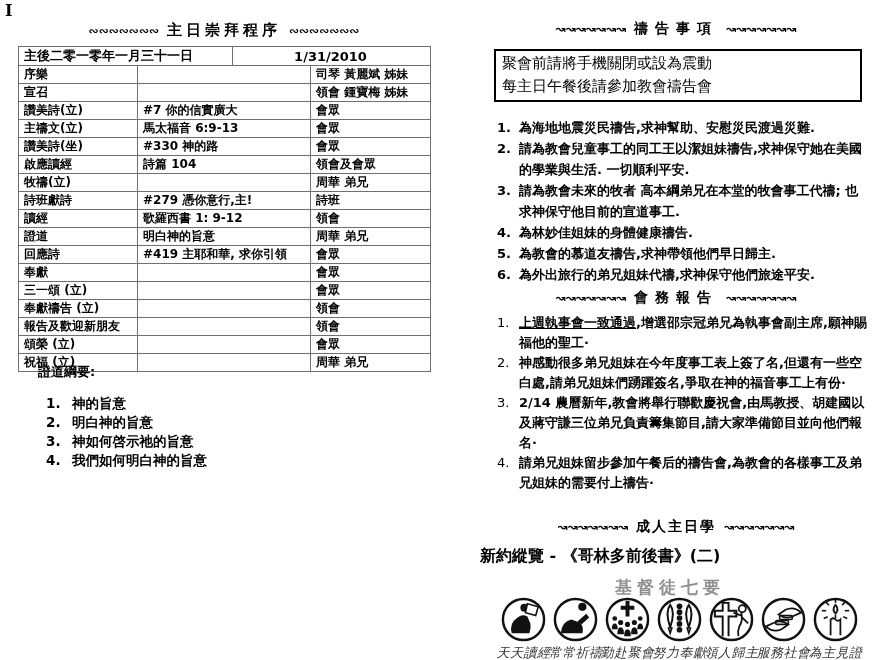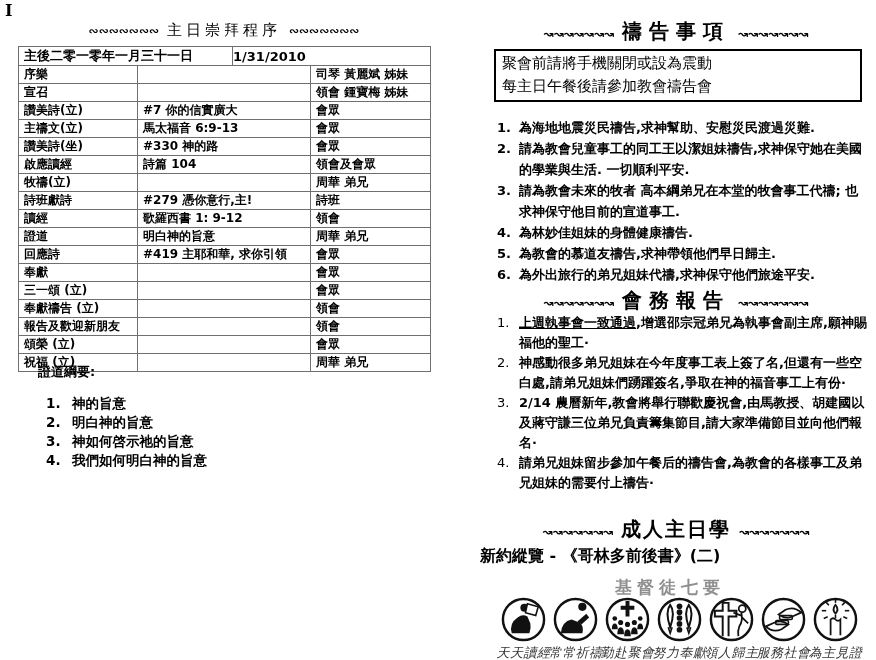--- a/index.html
+++ b/index.html
@@ -2,33 +2,33 @@
 <html><head>
 <meta charset="utf-8">
 <style>
   html,body{margin:0;padding:0;background:#fff;}
   .screen{position:relative;width:876px;height:660px;background:#ffffff;overflow:hidden;
           font-family:"DejaVu Sans",sans-serif;color:#000;}
   .abs{position:absolute;}
   .caret{position:absolute;left:5px;top:1px;font:bold 16px "DejaVu Serif",serif;}
   
   .ltitle{left:18px;top:20px;width:412px;text-align:center;white-space:nowrap;}
-  .ltitle .ttl{font-size:15px;font-weight:normal;letter-spacing:4px;margin:0 8px;}
+  .ltitle .ttl{font-size:15px;font-weight:bold;letter-spacing:4px;margin:0 8px;}
   .orn{font-size:12px;font-weight:bold;letter-spacing:0;}
   table.wtable{border-collapse:collapse;table-layout:fixed;width:412px;}
   .wtable td{border:1px solid #6f6f6f;font-size:12px;font-weight:bold;height:16px;
              padding:0 2px 0 5px;white-space:nowrap;overflow:hidden;vertical-align:middle;}
   .wtable tr.daterow td{font-size:13px;}
-  .ctr{text-align:left;padding-left:0 !important;margin-top:16px;}
+  .ctr{text-align:center;padding-left:0 !important;margin-top:16px;}
   .oheading{font-size:13px;font-weight:bold;padding-left:20px;}
   .olist .li{display:flex;font-size:13.5px;font-weight:bold;line-height:19px;}
   .olist .num{flex:none;width:26px;}
   
   .rhdr{width:392px;text-align:center;white-space:nowrap;}
-  .rhdr .rht{font-size:20px;font-weight:bold;letter-spacing:7px;margin:0 8px;}
+  .rhdr .rht{font-size:14px;font-weight:bold;letter-spacing:7px;margin:0 8px;}
   .notice{left:494px;top:49px;width:354px;border:2px solid #000;padding:1px 4px 2px 6px;
           font-size:15px;font-weight:normal;line-height:23px;white-space:nowrap;}
   .plist{left:497px;top:117px;width:374px;}
   .plist .li{display:flex;font-size:13px;font-weight:bold;line-height:21px;}
   .plist .num{flex:none;width:22px;}
   .rlist{left:497px;top:313px;width:376px;}
   .rlist .li{display:flex;font-size:13px;font-weight:bold;line-height:20px;}
   .rlist .num{flex:none;width:22px;font-weight:normal;}
   .u{text-decoration:underline;}
   .subtitle{left:480px;top:546px;width:392px;text-align:left;font-size:16px;font-weight:bold;}

